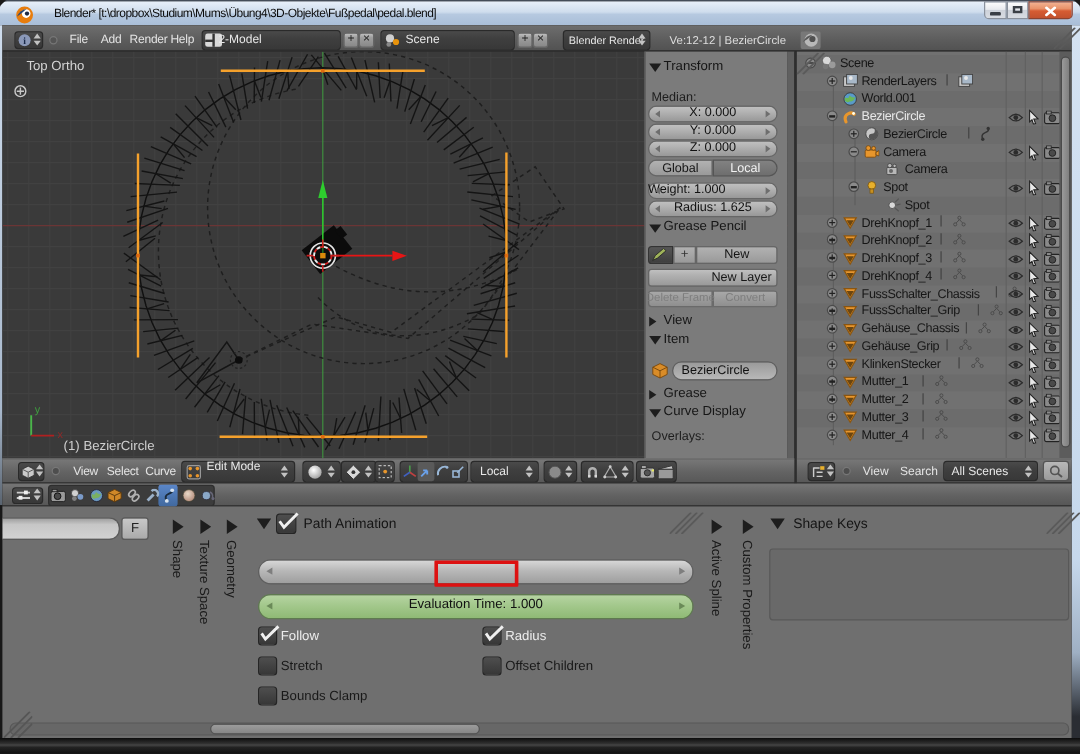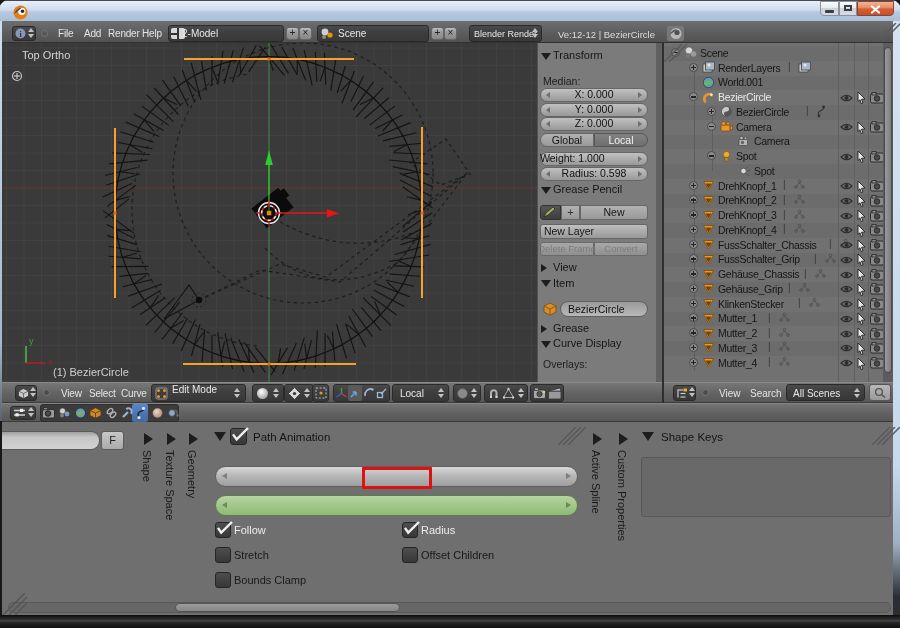--- a/index.html
+++ b/index.html
@@ -12,20 +12,21 @@
 <div class="abs" style="left:0;top:21px;width:2px;height:400px;background:linear-gradient(#cfdded,#a8b8cc 80%,#5a6470)"></div>
 <div class="abs" style="left:0;top:421px;width:2px;height:194px;background:#181818"></div>
 <div class="abs" style="left:893px;top:21px;width:7px;height:594px;background:linear-gradient(#d4e2f2 0%,#c6d8ec 75%,#9fb0c4 88%,#2a2d33 97%)"></div>
 <div class="abs" style="left:0;top:615px;width:900px;height:13px;background:linear-gradient(#0c0c0c,#303030 35%,#454545 45%,#232323 60%,#101010)"></div>
 <svg class="abs" style="left:13px;top:5px" width="15" height="15">
       <circle cx="7.5" cy="7.5" r="7" fill="#e87d0d"></circle>
       <circle cx="8.8" cy="6.3" r="3.6" fill="#fff"></circle>
       <circle cx="9.5" cy="6.3" r="1.8" fill="#1e2a44"></circle>
       <path d="M1,9 Q4,3 9,2.5 L5,6 Z" fill="#2a4a7a"></path>
     </svg>
+<div class="txt" style="left:45px;top:6px;font-size:10px;letter-spacing:-0.45px;color:#0c0c0c">Blender* [t:\dropbox\Studium\Mums\Übung4\3D-Objekte\Fußpedal\pedal.blend]</div>
 <div class="abs" style="left:820px;top:1px;width:19px;height:15px;background:linear-gradient(#fdfdfd,#e8eaee 45%,#cdd2da 50%,#d8dce2);border:1px solid #8a919c;border-radius:0 0 0 4px"></div>
 <div class="abs" style="left:839px;top:1px;width:18px;height:15px;background:linear-gradient(#fdfdfd,#e8eaee 45%,#cdd2da 50%,#d8dce2);border:1px solid #8a919c"></div>
 <div class="abs" style="left:857px;top:1px;width:37px;height:15px;background:linear-gradient(#f2b292,#e8926a 40%,#d65c33 55%,#c2512e);border:1px solid #8a4332;border-radius:0 0 4px 0"></div>
 <div class="abs" style="left:825px;top:10px;width:9px;height:3px;background:#3a3f46;border-radius:1px"></div>
 <div class="abs" style="left:844px;top:5px;width:8px;height:6px;border:2px solid #3a3f46"></div>
 <svg class="abs" style="left:870px;top:4.5px" width="11" height="9">
       <g stroke="#fff" stroke-width="2.2" stroke-linecap="round">
         <line x1="2" y1="1.5" x2="9" y2="7.5"></line>
         <line x1="9" y1="1.5" x2="2" y2="7.5"></line>
       </g>
@@ -346,35 +347,35 @@
     <div style="position:absolute;left:638px;top:121px;width:0;height:0;border-top:3px solid transparent;border-bottom:3px solid transparent;border-left:4px solid #6e6e6e"></div>
 <div class="abs" style="left:540px;top:133px;width:54px;height:14px;background:linear-gradient(#b2b2b2,#999);border:1px solid #666;border-radius:7px 0 0 7px"></div>
 <div class="abs" style="left:594px;top:133px;width:54px;height:14px;background:linear-gradient(#828282,#6e6e6e);border:1px solid #555;border-radius:0 7px 7px 0"></div>
 <div class="txt" style="left:540px;top:133.5px;width:54px;text-align:center;font-size:10.5px;color:#161616">Global</div>
 <div class="txt" style="left:594px;top:133.5px;width:54px;text-align:center;font-size:10.5px;color:#f2f2f2">Local</div>
 <div style="position:absolute;left:540px;top:152px;width:108px;height:14px;background:linear-gradient(#c0c0c0,#b5b5b5 30%,#989898);border:1px solid #666;border-radius:7px;box-sizing:border-box;"></div>
     <div style="position:absolute;left:540px;top:152px;width:108px;height:14px;line-height:13px;font-size:10.5px;color:#111">Weight: 1.000</div>
     <div style="position:absolute;left:546px;top:156px;width:0;height:0;border-top:3px solid transparent;border-bottom:3px solid transparent;border-right:4px solid #6e6e6e"></div>
     <div style="position:absolute;left:638px;top:156px;width:0;height:0;border-top:3px solid transparent;border-bottom:3px solid transparent;border-left:4px solid #6e6e6e"></div>
 <div style="position:absolute;left:540px;top:167px;width:108px;height:14px;background:linear-gradient(#c0c0c0,#b5b5b5 30%,#989898);border:1px solid #666;border-radius:7px;box-sizing:border-box;"></div>
-    <div style="position:absolute;left:540px;top:167px;width:108px;height:14px;line-height:13px;text-align:center;font-size:10.5px;color:#111">Radius: 0.598</div>
+    <div style="position:absolute;left:540px;top:167px;width:108px;height:14px;line-height:13px;text-align:center;font-size:10.5px;color:#111">Radius: 1.625</div>
     <div style="position:absolute;left:546px;top:171px;width:0;height:0;border-top:3px solid transparent;border-bottom:3px solid transparent;border-right:4px solid #6e6e6e"></div>
     <div style="position:absolute;left:638px;top:171px;width:0;height:0;border-top:3px solid transparent;border-bottom:3px solid transparent;border-left:4px solid #6e6e6e"></div>
 <div style="position:absolute;left:541px;top:187px;width:0;height:0;border-left:5px solid transparent;border-right:5px solid transparent;border-top:7px solid #1d1d1d"></div>
 <div class="txt" style="left:553px;top:183px;font-size:11px;color:#161616">Grease Pencil</div>
 <div class="abs" style="left:540px;top:205px;width:21px;height:15px;background:linear-gradient(#565656,#3e3e3e);border:1px solid #333;border-radius:3px 0 0 3px"></div>
 <svg class="abs" style="left:543px;top:207px" width="14" height="11">
       <path d="M1,10 L3,6 L10,0 L12,2 L5,8 Z" fill="#9fb35a" stroke="#222" stroke-width="0.7"></path>
     </svg>
 <div class="abs" style="left:561px;top:205px;width:19px;height:15px;background:linear-gradient(#b2b2b2,#999);border:1px solid #666"></div>
 <div class="txt" style="left:561px;top:205px;width:19px;text-align:center;font-size:11px;color:#333;line-height:15px">+</div>
 <div class="abs" style="left:580px;top:205px;width:68px;height:15px;background:linear-gradient(#b2b2b2,#999);border:1px solid #666;border-radius:0 3px 3px 0"></div>
 <div class="txt" style="left:580px;top:205px;width:68px;text-align:center;font-size:10.5px;color:#161616;line-height:15px">New</div>
 <div style="position:absolute;left:540px;top:224px;width:108px;height:15px;background:linear-gradient(#c0c0c0,#b2b2b2 30%,#999);border:1px solid #666;border-radius:3px;box-sizing:border-box;"></div>
-    <div style="position:absolute;left:515px;top:224px;width:108px;height:23px;line-height:14px;text-align:center;font-size:10.5px;color:#161616">New Layer</div>
+    <div style="position:absolute;left:564px;top:224px;width:108px;height:23px;line-height:14px;text-align:center;font-size:10.5px;color:#161616">New Layer</div>
 <div class="abs" style="left:540px;top:242px;width:54px;height:14px;background:linear-gradient(#a8a8a8,#8f8f8f);border:1px solid #6a6a6a;border-radius:3px 0 0 3px"></div>
 <div class="abs" style="left:594px;top:242px;width:54px;height:14px;background:linear-gradient(#a8a8a8,#8f8f8f);border:1px solid #6a6a6a;border-radius:0 3px 3px 0"></div>
 <div class="txt" style="left:538px;top:242.5px;width:58px;text-align:center;font-size:9.5px;color:#7e7e7e">Delete Frame</div>
 <div class="txt" style="left:594px;top:242.5px;width:54px;text-align:center;font-size:9.5px;color:#7e7e7e">Convert</div>
 <div style="position:absolute;left:541px;top:264px;width:0;height:0;border-top:4.5px solid transparent;border-bottom:4.5px solid transparent;border-left:6px solid #1d1d1d"></div>
 <div class="txt" style="left:553px;top:261px;font-size:11px;color:#161616">View</div>
 <div style="position:absolute;left:541px;top:280px;width:0;height:0;border-left:5px solid transparent;border-right:5px solid transparent;border-top:7px solid #1d1d1d"></div>
 <div class="txt" style="left:553px;top:277px;font-size:11px;color:#161616">Item</div>
 <svg class="abs" style="left:543px;top:302px" width="14" height="14">
       <path d="M7,1 L13,4 L13,10 L7,13 L1,10 L1,4 Z" fill="#d98c28" stroke="#7a4a10" stroke-width="0.8"></path>
@@ -1140,20 +1141,21 @@
         <line x1="0" y1="18" x2="18" y2="0"></line>
         <line x1="5" y1="18" x2="23" y2="0"></line>
         <line x1="10" y1="18" x2="28" y2="0"></line>
       </g>
     </svg>
 <div class="abs" style="left:215px;top:466px;width:363px;height:21px;background:linear-gradient(#d8d8d8,#b8b8b8 45%,#9e9e9e);border:1px solid #5f5f5f;border-radius:10.5px"></div>
 <div class="abs" style="left:222px;top:473px;width:0;height:0;border-top:3.5px solid transparent;border-bottom:3.5px solid transparent;border-right:5px solid #7e7e7e"></div>
 <div class="abs" style="left:566px;top:473px;width:0;height:0;border-top:3.5px solid transparent;border-bottom:3.5px solid transparent;border-left:5px solid #7e7e7e"></div>
 <div class="abs" style="left:362px;top:467px;width:70px;height:22px;border:3px solid #dd1111;border-radius:1px"></div>
 <div class="abs" style="left:215px;top:495px;width:363px;height:21px;background:linear-gradient(#b6d4a2,#a3c88c 45%,#8fba75);border:1px solid #5f7a50;border-radius:10.5px"></div>
+<div class="txt" style="left:215px;top:498px;width:363px;text-align:center;font-size:11px;color:#111">Evaluation Time: 1.000</div>
 <div class="abs" style="left:222px;top:502px;width:0;height:0;border-top:3.5px solid transparent;border-bottom:3.5px solid transparent;border-right:5px solid #6a8a58"></div>
 <div class="abs" style="left:566px;top:502px;width:0;height:0;border-top:3.5px solid transparent;border-bottom:3.5px solid transparent;border-left:5px solid #6a8a58"></div>
 <div style="position:absolute;left:215px;top:522px;width:16px;height:16px;background:linear-gradient(#4e4e4e,#373737);border:1px solid #252525;border-radius:3px;box-sizing:border-box"></div>
     <svg style="position:absolute;left:214px;top:519px" width="22" height="22">
       <path d="M4,8.8 L7.2,13.6 L18,3" fill="none" stroke="#f0f0f0" stroke-width="2.4"></path>
     </svg>
 <div class="txt" style="left:234px;top:524px;font-size:11px;color:#ececec">Follow</div>
 <div style="position:absolute;left:402px;top:522px;width:16px;height:16px;background:linear-gradient(#4e4e4e,#373737);border:1px solid #252525;border-radius:3px;box-sizing:border-box"></div>
     <svg style="position:absolute;left:401px;top:519px" width="22" height="22">
       <path d="M4,8.8 L7.2,13.6 L18,3" fill="none" stroke="#f0f0f0" stroke-width="2.4"></path>

